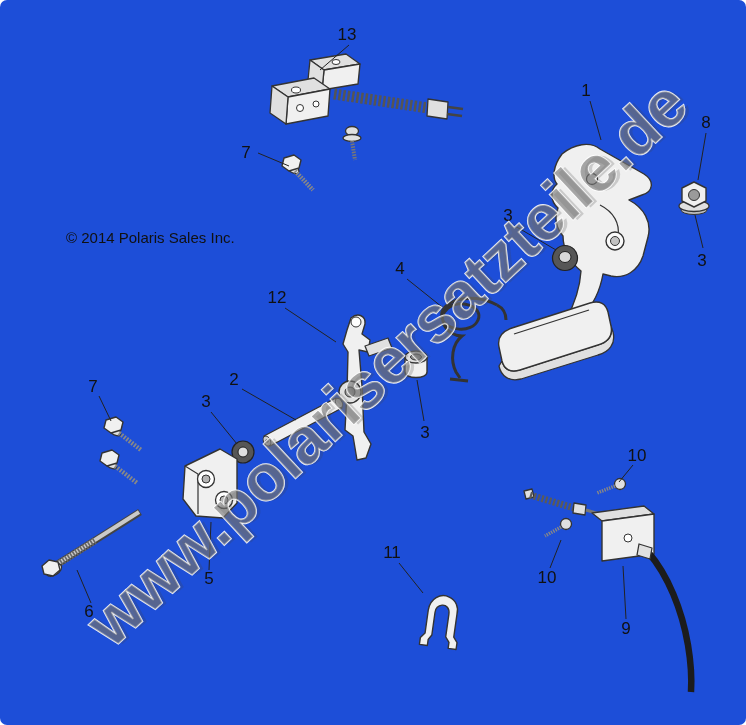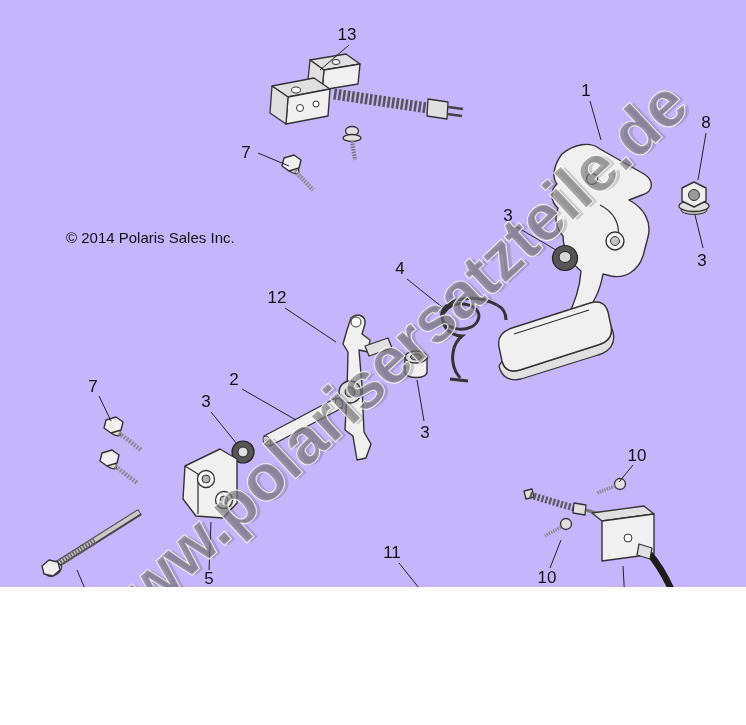--- a/index.html
+++ b/index.html
@@ -1,21 +1,22 @@
 <!DOCTYPE html>
 <html><head>
 <meta charset="utf-8">
 <style>
   html,body{margin:0;padding:0;background:#fff;}
   .stage{
     position:relative;
-    width:746px;height:587px;
-    background:#c4b5fd;
+    width:746px;height:725px;
+    background:#1d4ed8;
     overflow:hidden;
     font-family:"Liberation Sans", sans-serif;
+    border-radius:7px;
   }
   svg{position:absolute;left:0;top:0;}
   .ol{fill:#f0f0f0;stroke:#333;stroke-width:1.4;stroke-linejoin:round;}
   .ol2{fill:#e0e0e0;stroke:#333;stroke-width:1.3;stroke-linejoin:round;}
   .dark{fill:#565656;stroke:#222;stroke-width:1.2;}
   .ln{fill:none;stroke:#333;stroke-width:1.2;}
   .leader{stroke:#222;stroke-width:1;fill:none;}
   .callout{font:17px "Liberation Sans", sans-serif;fill:#111;}
   .copyright{font:15px "Liberation Sans", sans-serif;fill:#111;}
   .watermark{

